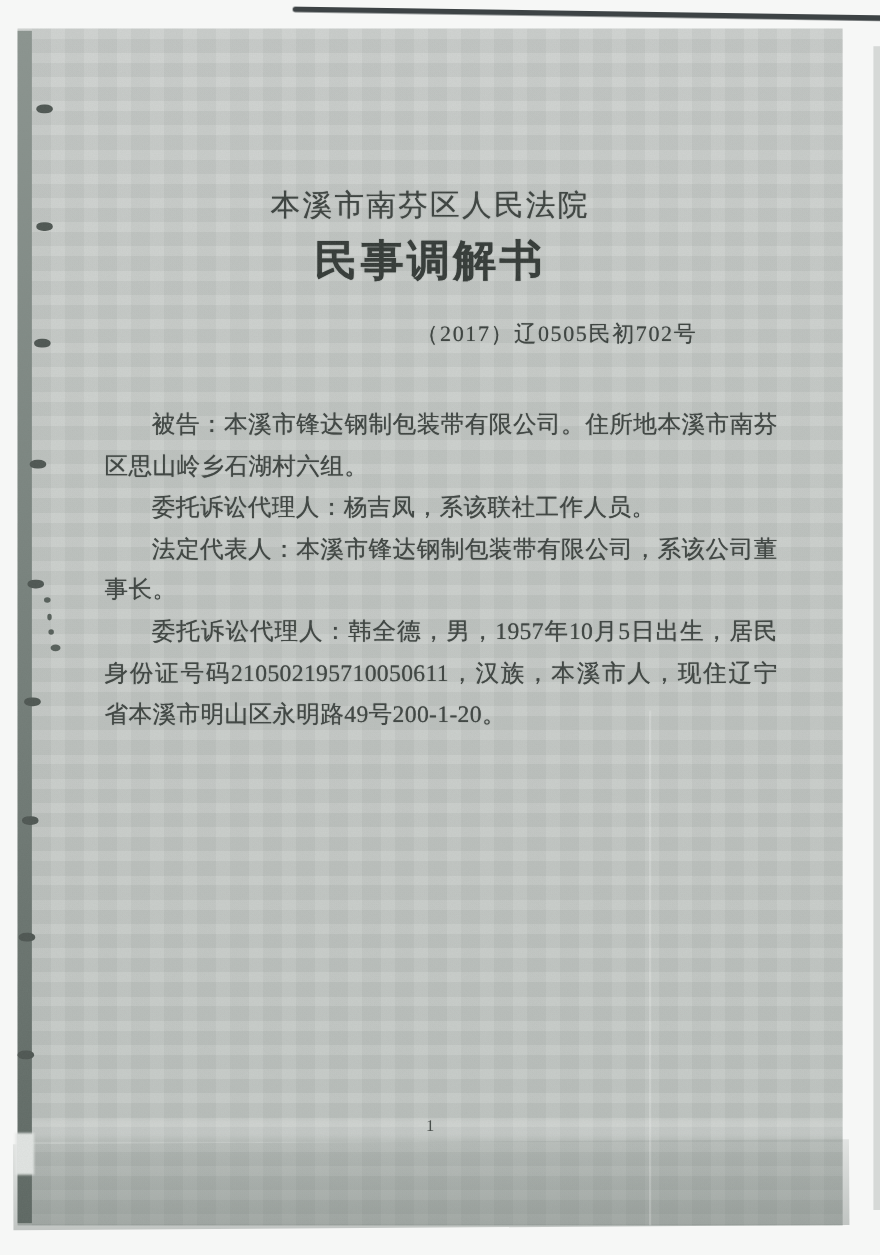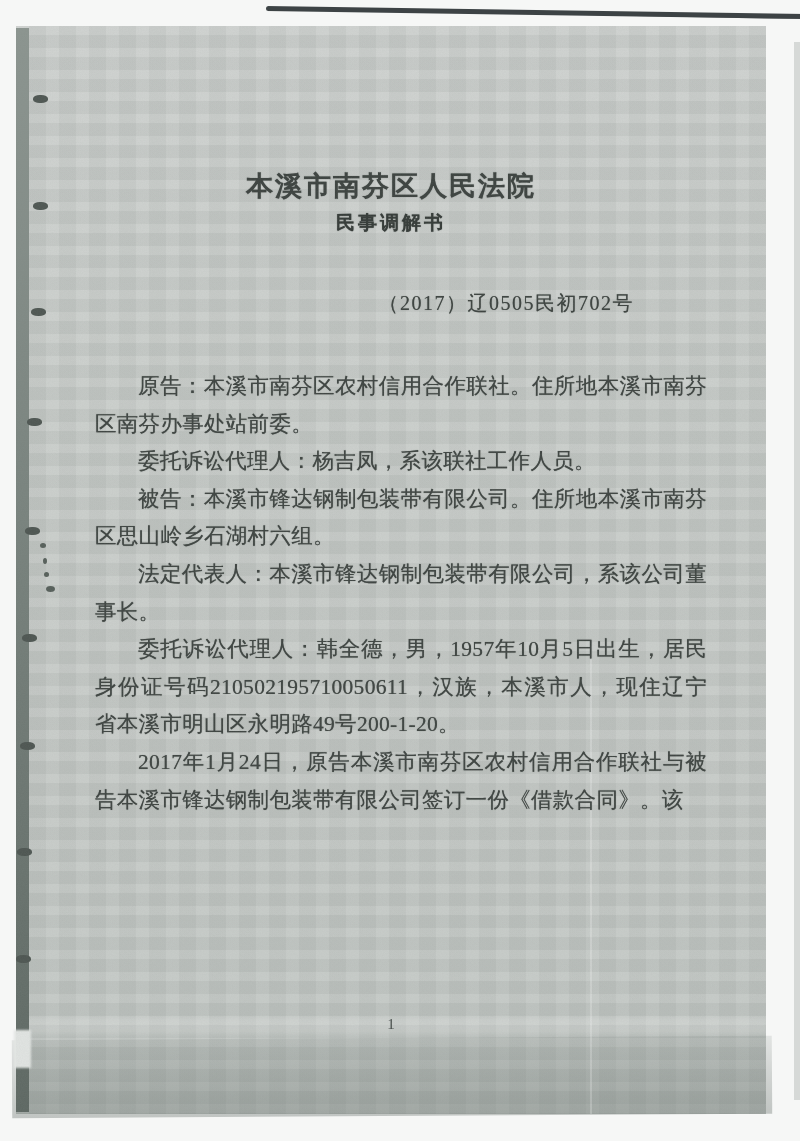--- a/index.html
+++ b/index.html
@@ -53,26 +53,26 @@
     background:#3d4345;transform:rotate(.85deg);border-radius:3px;filter:blur(.4px);
   }
   .topline-faint{
     position:absolute;left:470px;top:14px;width:336px;height:2px;
     background:rgba(62,68,70,.55);transform:rotate(1.1deg);
   }
   .right-sliver{position:absolute;right:0;top:42px;width:6px;height:1058px;background:#d6d9d7;}
   
   .court-name{
     position:absolute;left:0;top:142px;width:750px;margin:0;
-    text-align:center;font-size:27px;font-weight:700;letter-spacing:2px;
+    text-align:center;font-size:27px;font-weight:400;letter-spacing:2px;
     color:#3b413e;text-shadow:0 0 1px rgba(59,65,62,.7);
   }
   .doc-type{
     position:absolute;left:0;top:184px;width:750px;margin:0;
-    text-align:center;font-size:19px;font-weight:700;letter-spacing:3px;
+    text-align:center;font-size:39px;font-weight:700;letter-spacing:3px;
     color:#333936;text-shadow:0 0 1px rgba(51,57,54,.8);
   }
   .case-number{
     position:absolute;right:132px;top:264px;
     font-size:20px;letter-spacing:1.5px;color:#3b413e;
     text-shadow:0 0 .8px rgba(59,65,62,.7);
   }
   .body-text{position:absolute;left:79px;top:342px;width:612px;}
   .para{
     margin:0;text-indent:2em;text-align:justify;
@@ -113,26 +113,24 @@
   <div class="scribble" style="left:27px;top:532px;width:4px;height:6px"></div>
   <div class="scribble" style="left:28px;top:546px;width:5px;height:5px"></div>
   <div class="scribble" style="left:30px;top:560px;width:9px;height:6px"></div>
 
   <h1 class="court-name">本溪市南芬区人民法院</h1>
   <h2 class="doc-type">民事调解书</h2>
   <div class="case-number">（2017）辽0505民初702号</div>
 
   <div class="body-text">
 
-  <p class="para">原告：本溪市南芬区农村信用合作联社。住所地本溪市南芬区南芬办事处站前委。</p>
+      <p class="para">被告：本溪市锋达钢制包装带有限公司。住所地本溪市南芬区思山岭乡石湖村六组。</p>
       <p class="para">委托诉讼代理人：杨吉凤，系该联社工作人员。</p>
-      <p class="para">被告：本溪市锋达钢制包装带有限公司。住所地本溪市南芬区思山岭乡石湖村六组。</p>
       <p class="para">法定代表人：本溪市锋达钢制包装带有限公司，系该公司董事长。</p>
       <p class="para">委托诉讼代理人：韩全德，男，1957年10月5日出生，居民身份证号码210502195710050611，汉族，本溪市人，现住辽宁省本溪市明山区永明路49号200-1-20。</p>
-      <p class="para">2017年1月24日，原告本溪市南芬区农村信用合作联社与被告本溪市锋达钢制包装带有限公司签订一份《借款合同》。该</p>
     </div>
 
   <div class="page-number">1</div>
 
   <svg class="noise-svg" xmlns="http://www.w3.org/2000/svg">
     <filter id="grain">
       <feTurbulence type="fractalNoise" baseFrequency="0.9" numOctaves="2" stitchTiles="stitch"></feTurbulence>
       <feColorMatrix type="matrix" values="0 0 0 0 0.33  0 0 0 0 0.36  0 0 0 0 0.34  0.9 0 0 0 0"></feColorMatrix>
     </filter>
     <rect width="100%" height="100%" filter="url(#grain)"></rect>

